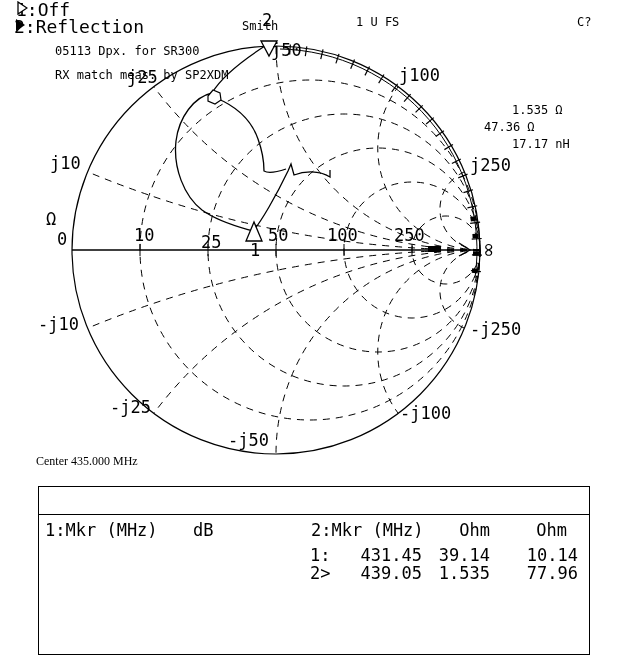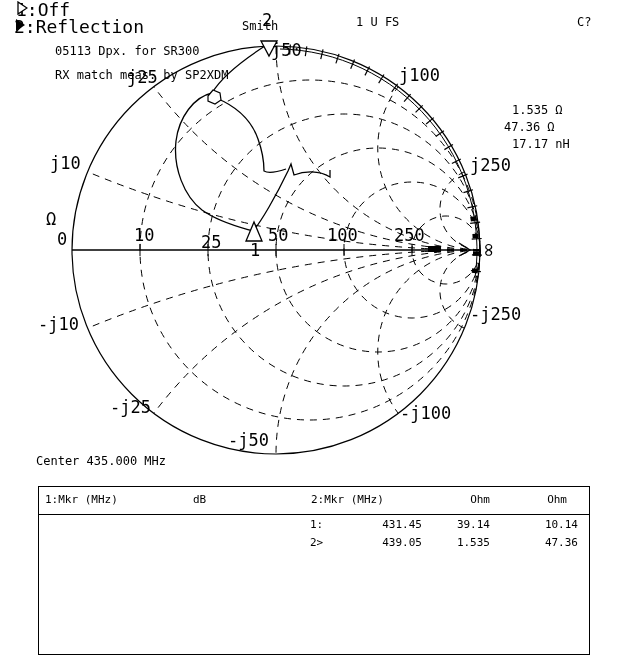--- a/index.html
+++ b/index.html
@@ -4,21 +4,21 @@
 <style>
   html,body{margin:0;padding:0;background:#fff;}
   #screen{position:relative;width:640px;height:659px;background:#ffffff;overflow:hidden;
           font-family:"DejaVu Sans Mono", monospace;color:#000;}
   .t{position:absolute;white-space:pre;line-height:1.05;font-size:12px;text-align:center;}
   .t17{position:absolute;white-space:pre;line-height:1.05;font-size:17px;}
   svg{position:absolute;left:0;top:0;}
   .chanrow{position:absolute;display:flex;align-items:center;gap:3px;font-size:18px;line-height:1.05;white-space:pre;}
   .box{position:absolute;border:1px solid #000;box-sizing:border-box;background:#fff;}
   .hdr{position:relative;height:28px;border-bottom:1px solid #000;box-sizing:border-box;}
-  .cell{position:absolute;font-size:11px;line-height:1.05;white-space:pre;}
+  .cell{position:absolute;font-size:17px;line-height:1.05;white-space:pre;margin-top:28px;}
   .ra{text-align:right;}
   .inf{position:absolute;font-family:"DejaVu Sans",sans-serif;font-size:19px;transform:rotate(90deg);}
 </style>
 </head>
 <body>
 
 <div id="screen">
 
   <svg width="640" height="659" viewBox="0 0 640 659">
 
@@ -114,45 +114,45 @@
   </div>
   <div class="t" style="left:242px;top:20px;">Smith</div>
   <div class="t17" style="left:262px;top:12px;">2</div>
   <div class="t" style="left:344px;top:16px;margin-left:12px;">1 U FS</div>
   <div class="t" style="left:577px;top:16px;">C?</div>
 
   <div class="t" style="left:55px;top:45px;">05113 Dpx. for SR300</div>
   <div class="t" style="left:55px;top:69px;">RX match meas. by SP2XDM</div>
 
   <div class="t" style="left:512px;top:104px;">1.535 Ω</div>
-  <div class="t" style="left:504px;top:121px;">47.36 Ω</div>
+  <div class="t" style="left:484px;top:121px;">47.36 Ω</div>
   <div class="t" style="left:512px;top:138px;">17.17 nH</div>
 
   <div class="t17" style="left:127px;top:69px;">j25</div>
   <div class="t17" style="left:271px;top:42px;">j50</div>
   <div class="t17" style="left:399px;top:67px;">j100</div>
   <div class="t17" style="left:470px;top:157px;">j250</div>
   <div class="t17" style="left:50px;top:155px;">j10</div>
   <div class="t17" style="left:38px;top:316px;">-j10</div>
   <div class="t17" style="left:110px;top:399px;">-j25</div>
   <div class="t17" style="left:228px;top:432px;">-j50</div>
   <div class="t17" style="left:400px;top:405px;">-j100</div>
-  <div class="t17" style="left:470px;top:306px;text-align:right;">-j250</div>
+  <div class="t17" style="left:470px;top:321px;text-align:right;">-j250</div>
 
   <div class="t17" style="left:46px;top:211px;">Ω</div>
   <div class="t17" style="left:57px;top:231px;">0</div>
   <div class="t17" style="left:134px;top:227px;">10</div>
   <div class="t17" style="left:201px;top:234px;">25</div>
   <div class="t17" style="left:268px;top:227px;">50</div>
   <div class="t17" style="left:327px;top:227px;">100</div>
   <div class="t17" style="left:394px;top:227px;">250</div>
   <div class="inf" style="left:482px;top:239px;">∞</div>
   <div class="t17" style="left:250px;top:242px;">1</div>
 
-  <div class="t" style="left:36px;top:455px;">Center 435.000 MHz</div>
+  <div class="t" style="left:36px;top:455px;font-family:Liberation Serif, serif;">Center 435.000 MHz</div>
 
   <div class="box" style="left:38px;top:486px;width:283px;height:169px;">
     <div class="hdr">
       <span class="cell" style="left:6px;top:7px;">1:Mkr (MHz)</span>
       <span class="cell" style="left:154px;top:7px;">dB</span>
     </div>
   </div>
   <div class="box" style="left:300px;top:486px;width:290px;height:169px;border-left:none;">
     <div class="hdr">
       <span class="cell" style="left:11px;top:7px;">2:Mkr (MHz)</span>
@@ -163,17 +163,17 @@
       <div>
         <span class="cell" style="left:10px;top:4px;">1:</span>
         <span class="cell ra" style="left:48px;top:4px;width:74px;">431.45</span>
         <span class="cell ra" style="left:130px;top:4px;width:60px;">39.14</span>
         <span class="cell ra" style="left:200px;top:4px;width:78px;">10.14</span>
       </div>
       <div>
         <span class="cell" style="left:10px;top:22px;">2&gt;</span>
         <span class="cell ra" style="left:48px;top:22px;width:74px;">439.05</span>
         <span class="cell ra" style="left:130px;top:22px;width:60px;">1.535</span>
-        <span class="cell ra" style="left:200px;top:22px;width:78px;">47.36</span>
+        <span class="cell ra" style="left:200px;top:22px;width:78px;">77.96</span>
       </div>
     </div>
   </div>
 </div>
 
 </body></html>

